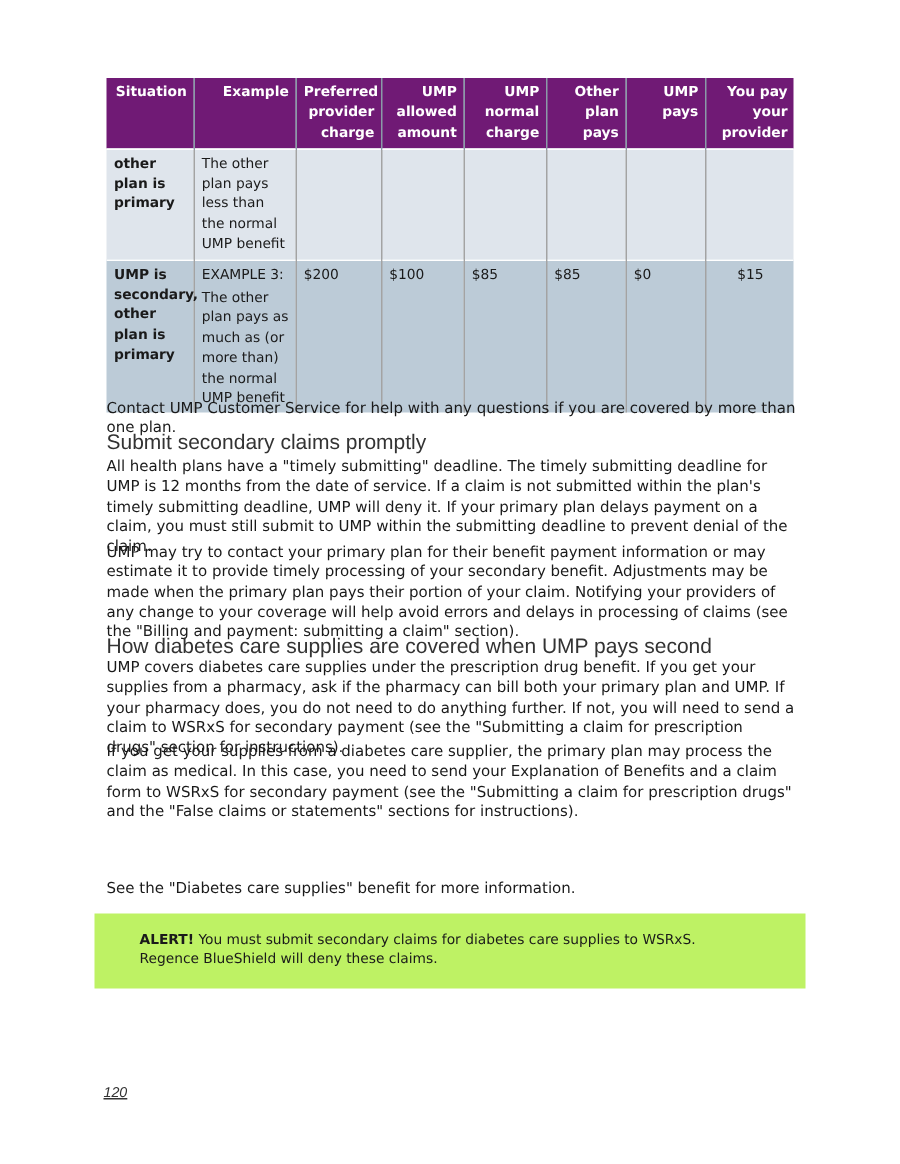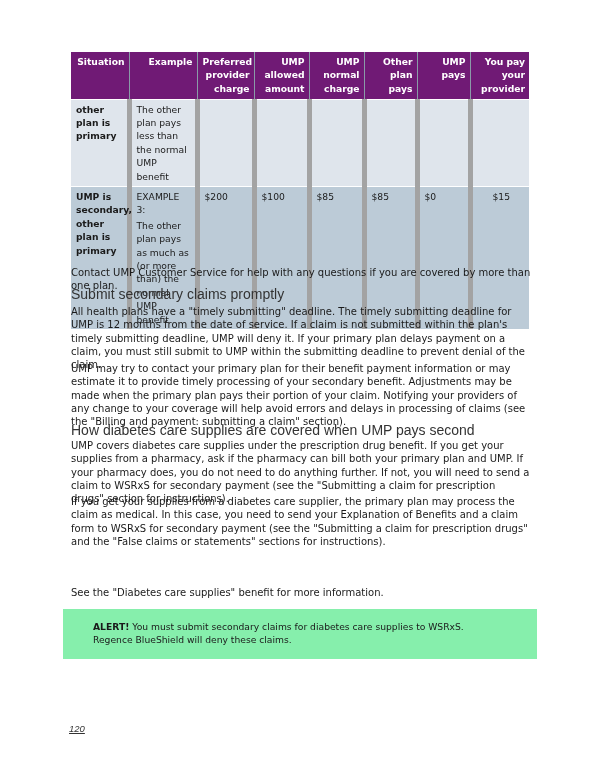--- a/index.html
+++ b/index.html
@@ -16,42 +16,42 @@
       font-size: 9.2px; line-height: 13.4px;
     }
     table.coverage th {
       background: #701a75; color: #ffffff; font-weight: bold; text-align: right;
       vertical-align: top; padding: 3px 4px 0 5px; height: 47px;
       border-right: 1px solid #8a9aa8;
     }
     table.coverage th:last-child { border-right: none; }
     table.coverage td {
       vertical-align: top; padding: 3px 4px 3px 5px;
-      border-right: 5px solid #a3a3a3; border-top: 1px solid #ffffff;
+      border-right: 1px solid #a3a3a3; border-top: 1px solid #ffffff;
     }
     table.coverage td:last-child { border-right: none; text-align: center; }
     tr.row-light td { background: #dfe5ec; height: 68px; }
     tr.row-dark td { background: #bccbd7; height: 97px; }
     td.situation { font-weight: bold; }
     .ex-label { font-weight: normal; display: block; margin-bottom: 2px; }
 
     .text-block {
       position: absolute; left: 71px; width: 460px;
       font-size: 10px; line-height: 13.3px; color: #1a1a1a;
     }
     .heading {
       position: absolute; left: 71px; width: 470px;
       font-size: 14px; line-height: 17px; color: #333333; font-weight: normal;
       font-family: "Liberation Sans", sans-serif;
     }
     .text-block b { font-weight: bold; }
 
     .alert-box {
       position: absolute; left: 63px; top: 609px; width: 474px; height: 50px;
-      background: #86efac; padding: 11px 0 0 30px;
+      background: #bef264; padding: 11px 0 0 30px;
       font-size: 9.2px; line-height: 13.3px;
     }
     .alert-box .alert-label { font-weight: bold; }
     .alert-box .alert-text { display: block; width: 410px; }
 
     .footer {
       position: absolute; top: 723px; font-style: italic;
       font-size: 9.5px; color: #333333;
       font-family: "Liberation Sans", sans-serif;
     }

